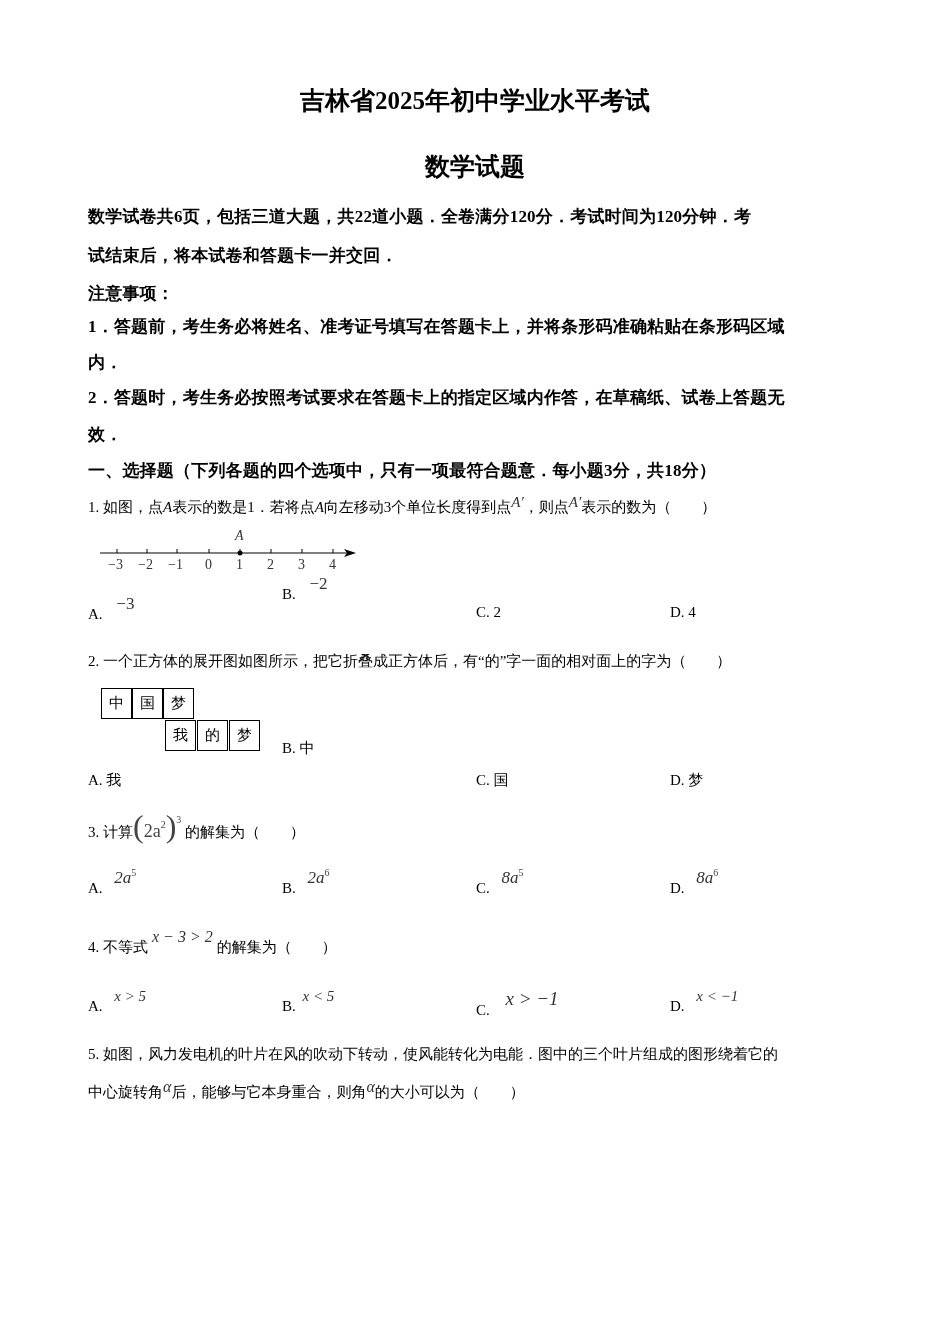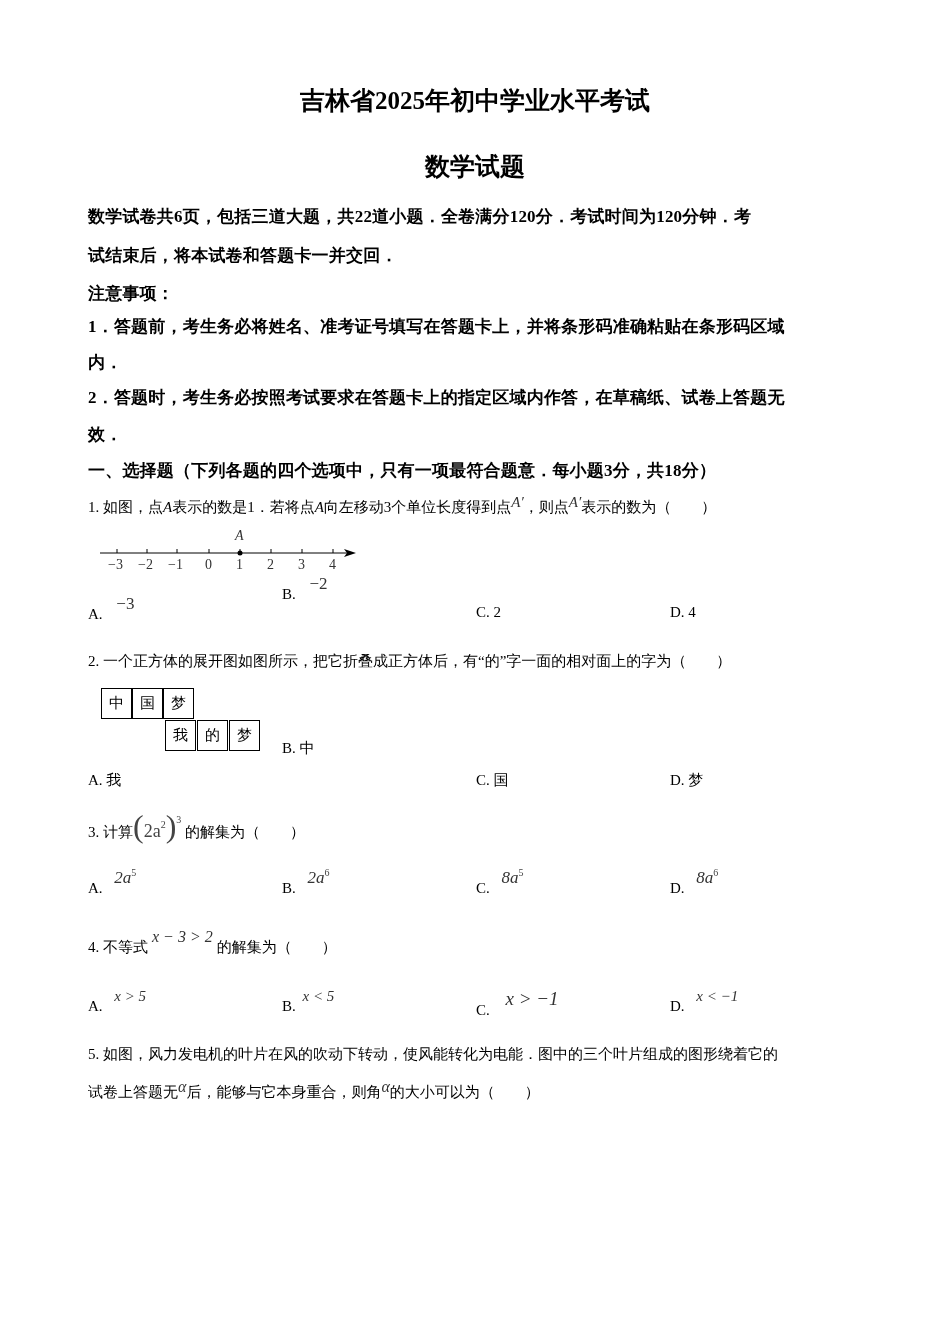--- a/index.html
+++ b/index.html
@@ -157,14 +157,14 @@
 <div class="abs opt" style="left:670px;top:998px;">
   <span>D.</span>
   <span class="math math-up" style="font-size:15px;margin-left:8px;">x &lt; −1</span>
 </div>
 
 <div class="abs q-line" style="top:1045px;">
   <span>5.</span>
   <span>如图，风力发电机的叶片在风的吹动下转动，使风能转化为电能．图中的三个叶片组成的图形绕着它的</span>
 </div>
 <div class="abs q-line" style="top:1083px;">
-  <span>试卷上答题无</span><span class="math" style="font-size:16px;position:relative;top:-5px;">α</span><span>后，能够与它本身重合，则角</span><span class="math" style="font-size:16px;position:relative;top:-5px;">α</span><span>的大小可以为（　　）</span>
+  <span>中心旋转角</span><span class="math" style="font-size:16px;position:relative;top:-5px;">α</span><span>后，能够与它本身重合，则角</span><span class="math" style="font-size:16px;position:relative;top:-5px;">α</span><span>的大小可以为（　　）</span>
 </div>
 
 </body></html>

